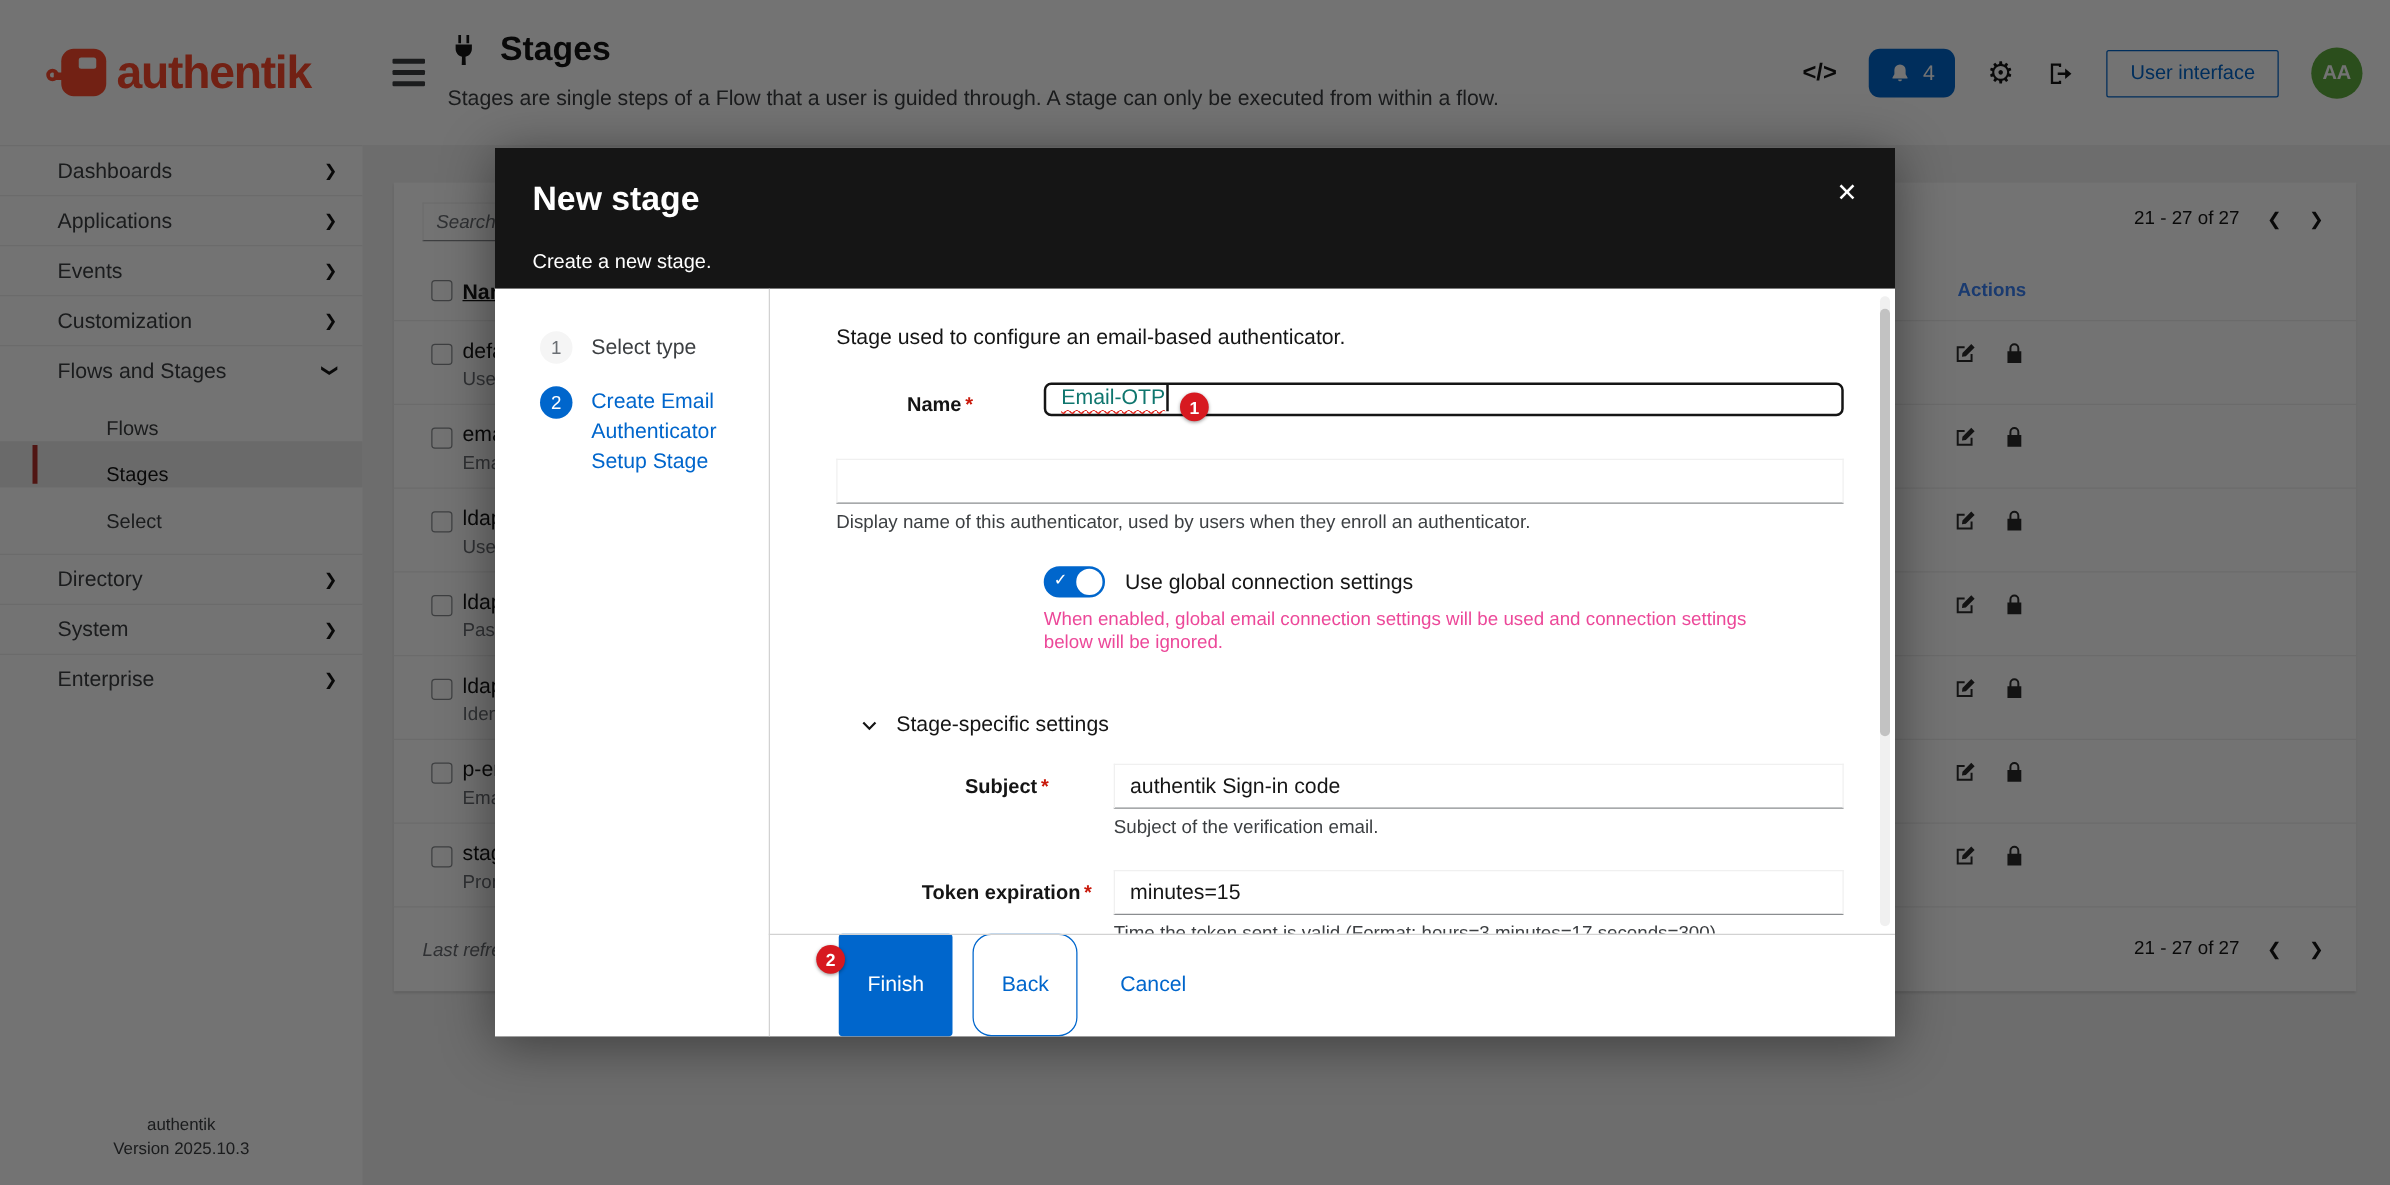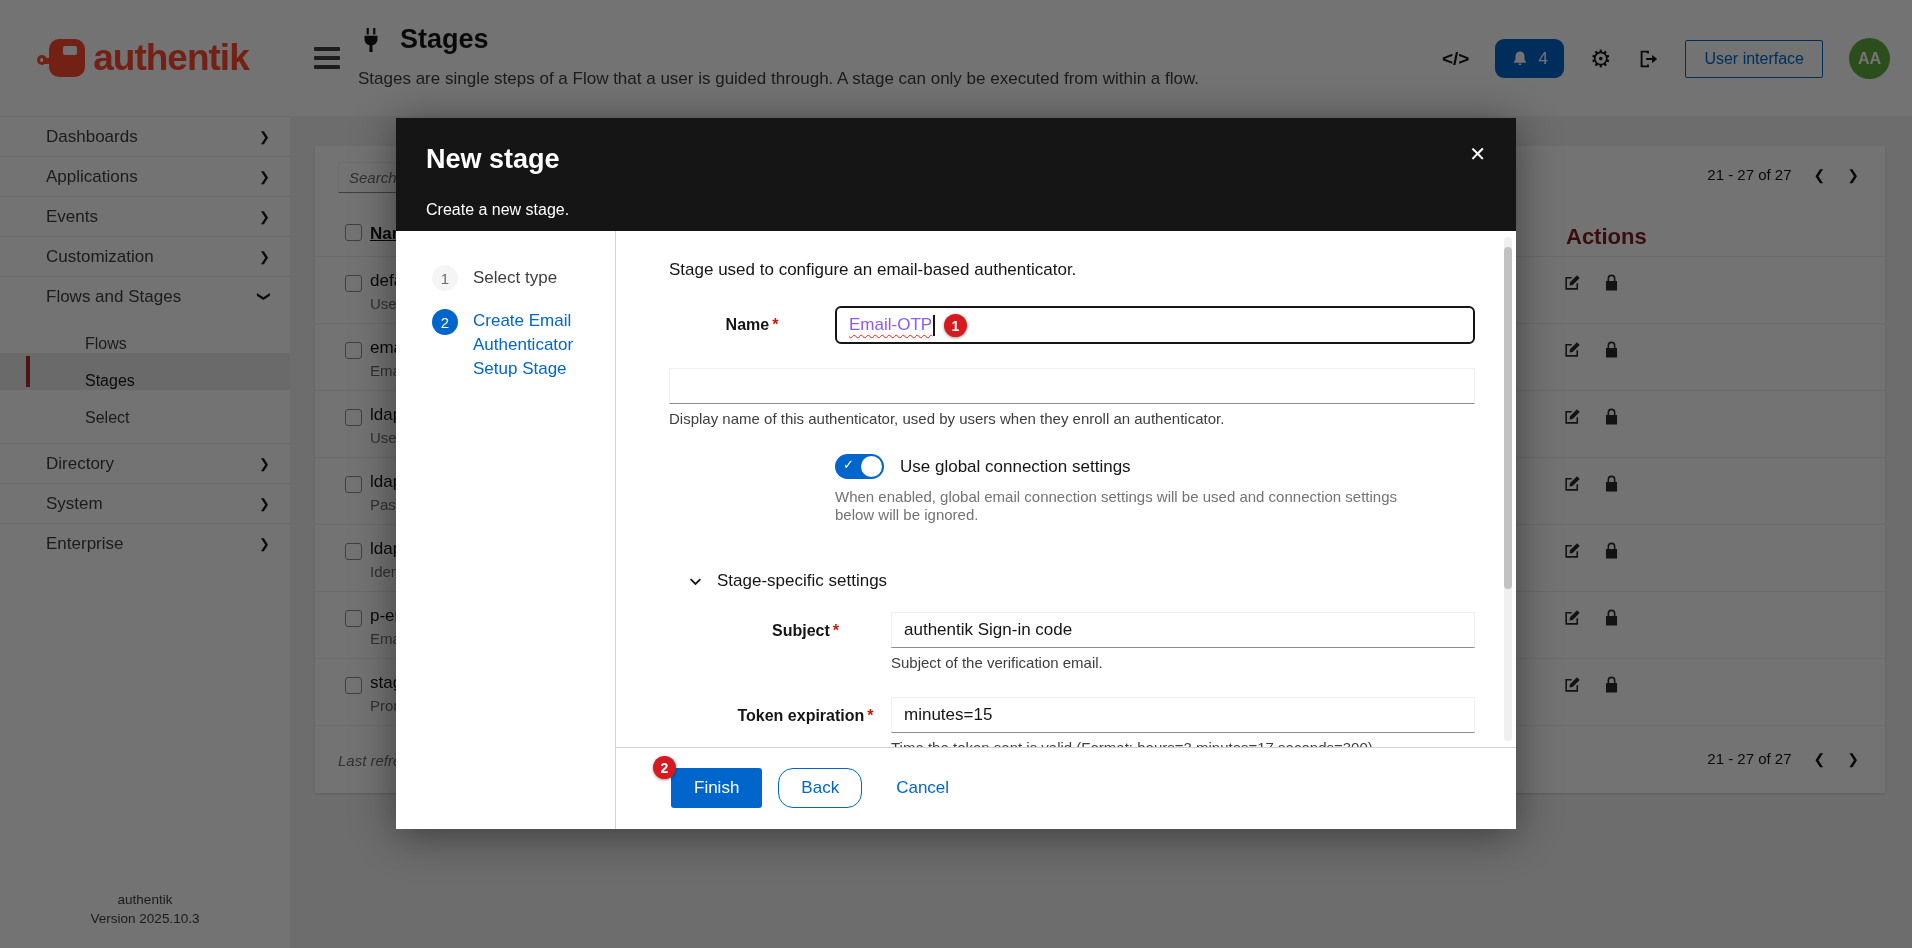--- a/index.html
+++ b/index.html
@@ -48,21 +48,21 @@
   .card { position:absolute; left:315px; top:146px; width:1570px; height:647px; background:#fff; box-shadow:0 1px 2px rgba(0,0,0,.15); z-index:2; }
   .search-input { position:absolute; left:23px; top:16px; width:191px; height:31px; border:1px solid #f0f0f0; border-bottom:1px solid #8a8d90; font-size:15px; padding:0 10px; color:#151515; font-family:"Liberation Sans", sans-serif; background:#fff; }
   .search-input::placeholder { font-style:italic; color:#6a6e73; }
   .pager { position:absolute; right:26px; display:flex; align-items:center; gap:22px; font-size:15px; color:#151515; }
   .pager.top { top:20px; }
   .pager .pchev { font-size:14px; color:#151515; background:none; border:none; cursor:pointer; }
   .thead { position:absolute; left:0; top:76px; right:0; height:34px; }
   .checkbox { width:17px; height:17px; border:1px solid #8a8d90; border-radius:3px; background:#fff; display:inline-block; cursor:pointer; }
   .th-check { position:absolute; left:30px; top:2px; }
   .th-name { position:absolute; left:55px; top:2px; font-size:17px; font-weight:700; color:#151515; text-decoration:underline; cursor:pointer; }
-  .th-actions { position:absolute; left:1251px; top:2px; font-size:22px; font-weight:700; color:#7f1d1d; }
+  .th-actions { position:absolute; left:1251px; top:2px; font-size:15px; font-weight:700; color:#3b82f6; }
   .trow { position:absolute; left:0; right:0; height:67px; border-top:1px solid #ededed; }
   .trow .checkbox { position:absolute; left:30px; top:18px; }
   .row-name { position:absolute; left:55px; top:14px; font-size:17px; color:#151515; white-space:nowrap; }
   .row-type { position:absolute; left:55px; top:38px; font-size:15px; color:#6a6e73; white-space:nowrap; }
   .row-actions { position:absolute; left:1248px; top:16px; display:flex; gap:20px; color:#2b2b2b; }
   .row-actions svg { width:19px; height:19px; cursor:pointer; }
   .tfoot { position:absolute; left:0; right:0; top:579px; height:68px; border-top:1px solid #ededed; }
   .last-refresh { position:absolute; left:23px; top:26px; font-style:italic; font-size:15px; color:#6a6e73; }
   .pager.bottom { top:24px; }
 
@@ -82,43 +82,43 @@
   .step.current .step-circle { background:#0066cc; color:#fff; }
   .step.current .step-label { color:#0066cc; line-height:24px; width:150px; }
   .form-col { flex:1; padding:17px 41px 0 54px; position:relative; }
   .intro { margin:12px 0 26px 0; font-size:17px; color:#151515; }
   .frow { display:flex; }
   .flabel { width:166px; flex-shrink:0; font-size:16px; font-weight:700; color:#151515;text-align:center; }
   .flabel.vcenter { line-height:37px; }
   .flabel.twolines { line-height:22px; padding-top:2px; }
   .req { color:#c9190b; margin-left:3px; font-weight:700; }
   .ffield { flex:1; }
-  .input-focus { height:38px; border:2px solid #151515; border-radius:6px; display:flex; align-items:center; padding:0 12px; font-size:17px; color:#8b5cf6; background:#fff; }
+  .input-focus { height:27px; border:2px solid #151515; border-radius:6px; display:flex; align-items:flex-start; padding:0 12px; font-size:17px; color:#0f766e; background:#fff; }
   .squiggle { text-decoration:underline; text-decoration-style:wavy; text-decoration-color:#e0241c; text-decoration-thickness:1px; text-underline-offset:4px; }
   .caret { display:inline-block; width:2px; height:21px; background:#151515; margin-left:1px; }
   .pf-input { height:36px; border:1px solid #f0f0f0; border-bottom:1px solid #8a8d90; display:flex; align-items:center; padding:0 12px; font-size:17px; color:#151515; background:#fff; }
   .help { margin-top:6px; font-size:15px; color:#3c3f42; line-height:17px; }
   .mb24 { margin-bottom:24px; }
   .mb27 { margin-bottom:27px; }
   .toggle-row { display:flex; align-items:center; }
   .toggle-spacer { width:166px; flex-shrink:0; }
   .toggle { position:relative; width:49px; height:25px; border-radius:13px; background:#0066cc; cursor:pointer; flex-shrink:0; }
   .toggle .knob { position:absolute; right:2px; top:2px; width:21px; height:21px; background:#fff; border-radius:50%; }
   .toggle .tick { position:absolute; left:8px; top:3px; color:#fff; font-size:13px; }
   .toggle-label { margin-left:16px; font-size:17px; color:#151515; }
-  .toggle-help { margin-left:166px; margin-top:9px; font-size:15px; color:#737373; line-height:17.5px; max-width:600px; }
+  .toggle-help { margin-left:166px; margin-top:9px; font-size:15px; color:#ec4899; line-height:17.5px; max-width:600px; }
   .section-row { margin:48px 0 21px 20px; display:flex; align-items:center; gap:15px; cursor:pointer; }
   .section-chev { width:13px; height:13px; color:#151515; }
   .section-label { font-size:17px; color:#151515; }
   .grow { display:flex; margin-left:51px; }
   .grow .flabel { width:171px; }
   .mb26 { margin-bottom:26px; }
   .scrolltrack { position:absolute; right:4px; top:119px; width:8px; height:504px; background:#f0f0f0; border-radius:4px; z-index:4; }
   .scrollthumb { position:absolute; left:0; top:10px; width:8px; height:342px; background:#c2c2c2; border-radius:4px; cursor:pointer; }
-  .modal-footer { position:absolute; left:0; right:0; bottom:0; height:82px; background:#fff; display:flex; align-items:center; padding-left:275px; gap:16px; }
+  .modal-footer { position:absolute; left:0; right:0; bottom:0; height:82px; background:#fff; display:flex; padding-left:275px; gap:16px; }
   .modal-footer::before { content:""; position:absolute; left:219px; right:0; top:0; height:1px; background:#d2d2d2; }
   .btn-primary { background:#0066cc; color:#fff; border:none; border-radius:3px; font-size:17px; padding:10px 23px; cursor:pointer; font-family:"Liberation Sans", sans-serif; }
   .btn-secondary { background:#fff; color:#0066cc; border:1px solid #0066cc; border-radius:15px; font-size:17px; padding:9px 22px; cursor:pointer; font-family:"Liberation Sans", sans-serif; }
   .btn-link { background:none; border:none; color:#0066cc; font-size:17px; margin-left:18px; cursor:pointer; font-family:"Liberation Sans", sans-serif; }
   .anno-badge { position:absolute; width:23px; height:23px; border-radius:50%; background:#d71920; color:#fff; font-size:14px; font-weight:700; display:flex; align-items:center; justify-content:center; z-index:30; box-shadow:0 1px 3px rgba(0,0,0,.4); }
   .badge-1 { left:548px; top:196px; }
   .badge-2 { left:257px; top:638px; }
 </style>
 </head>
 <body>

